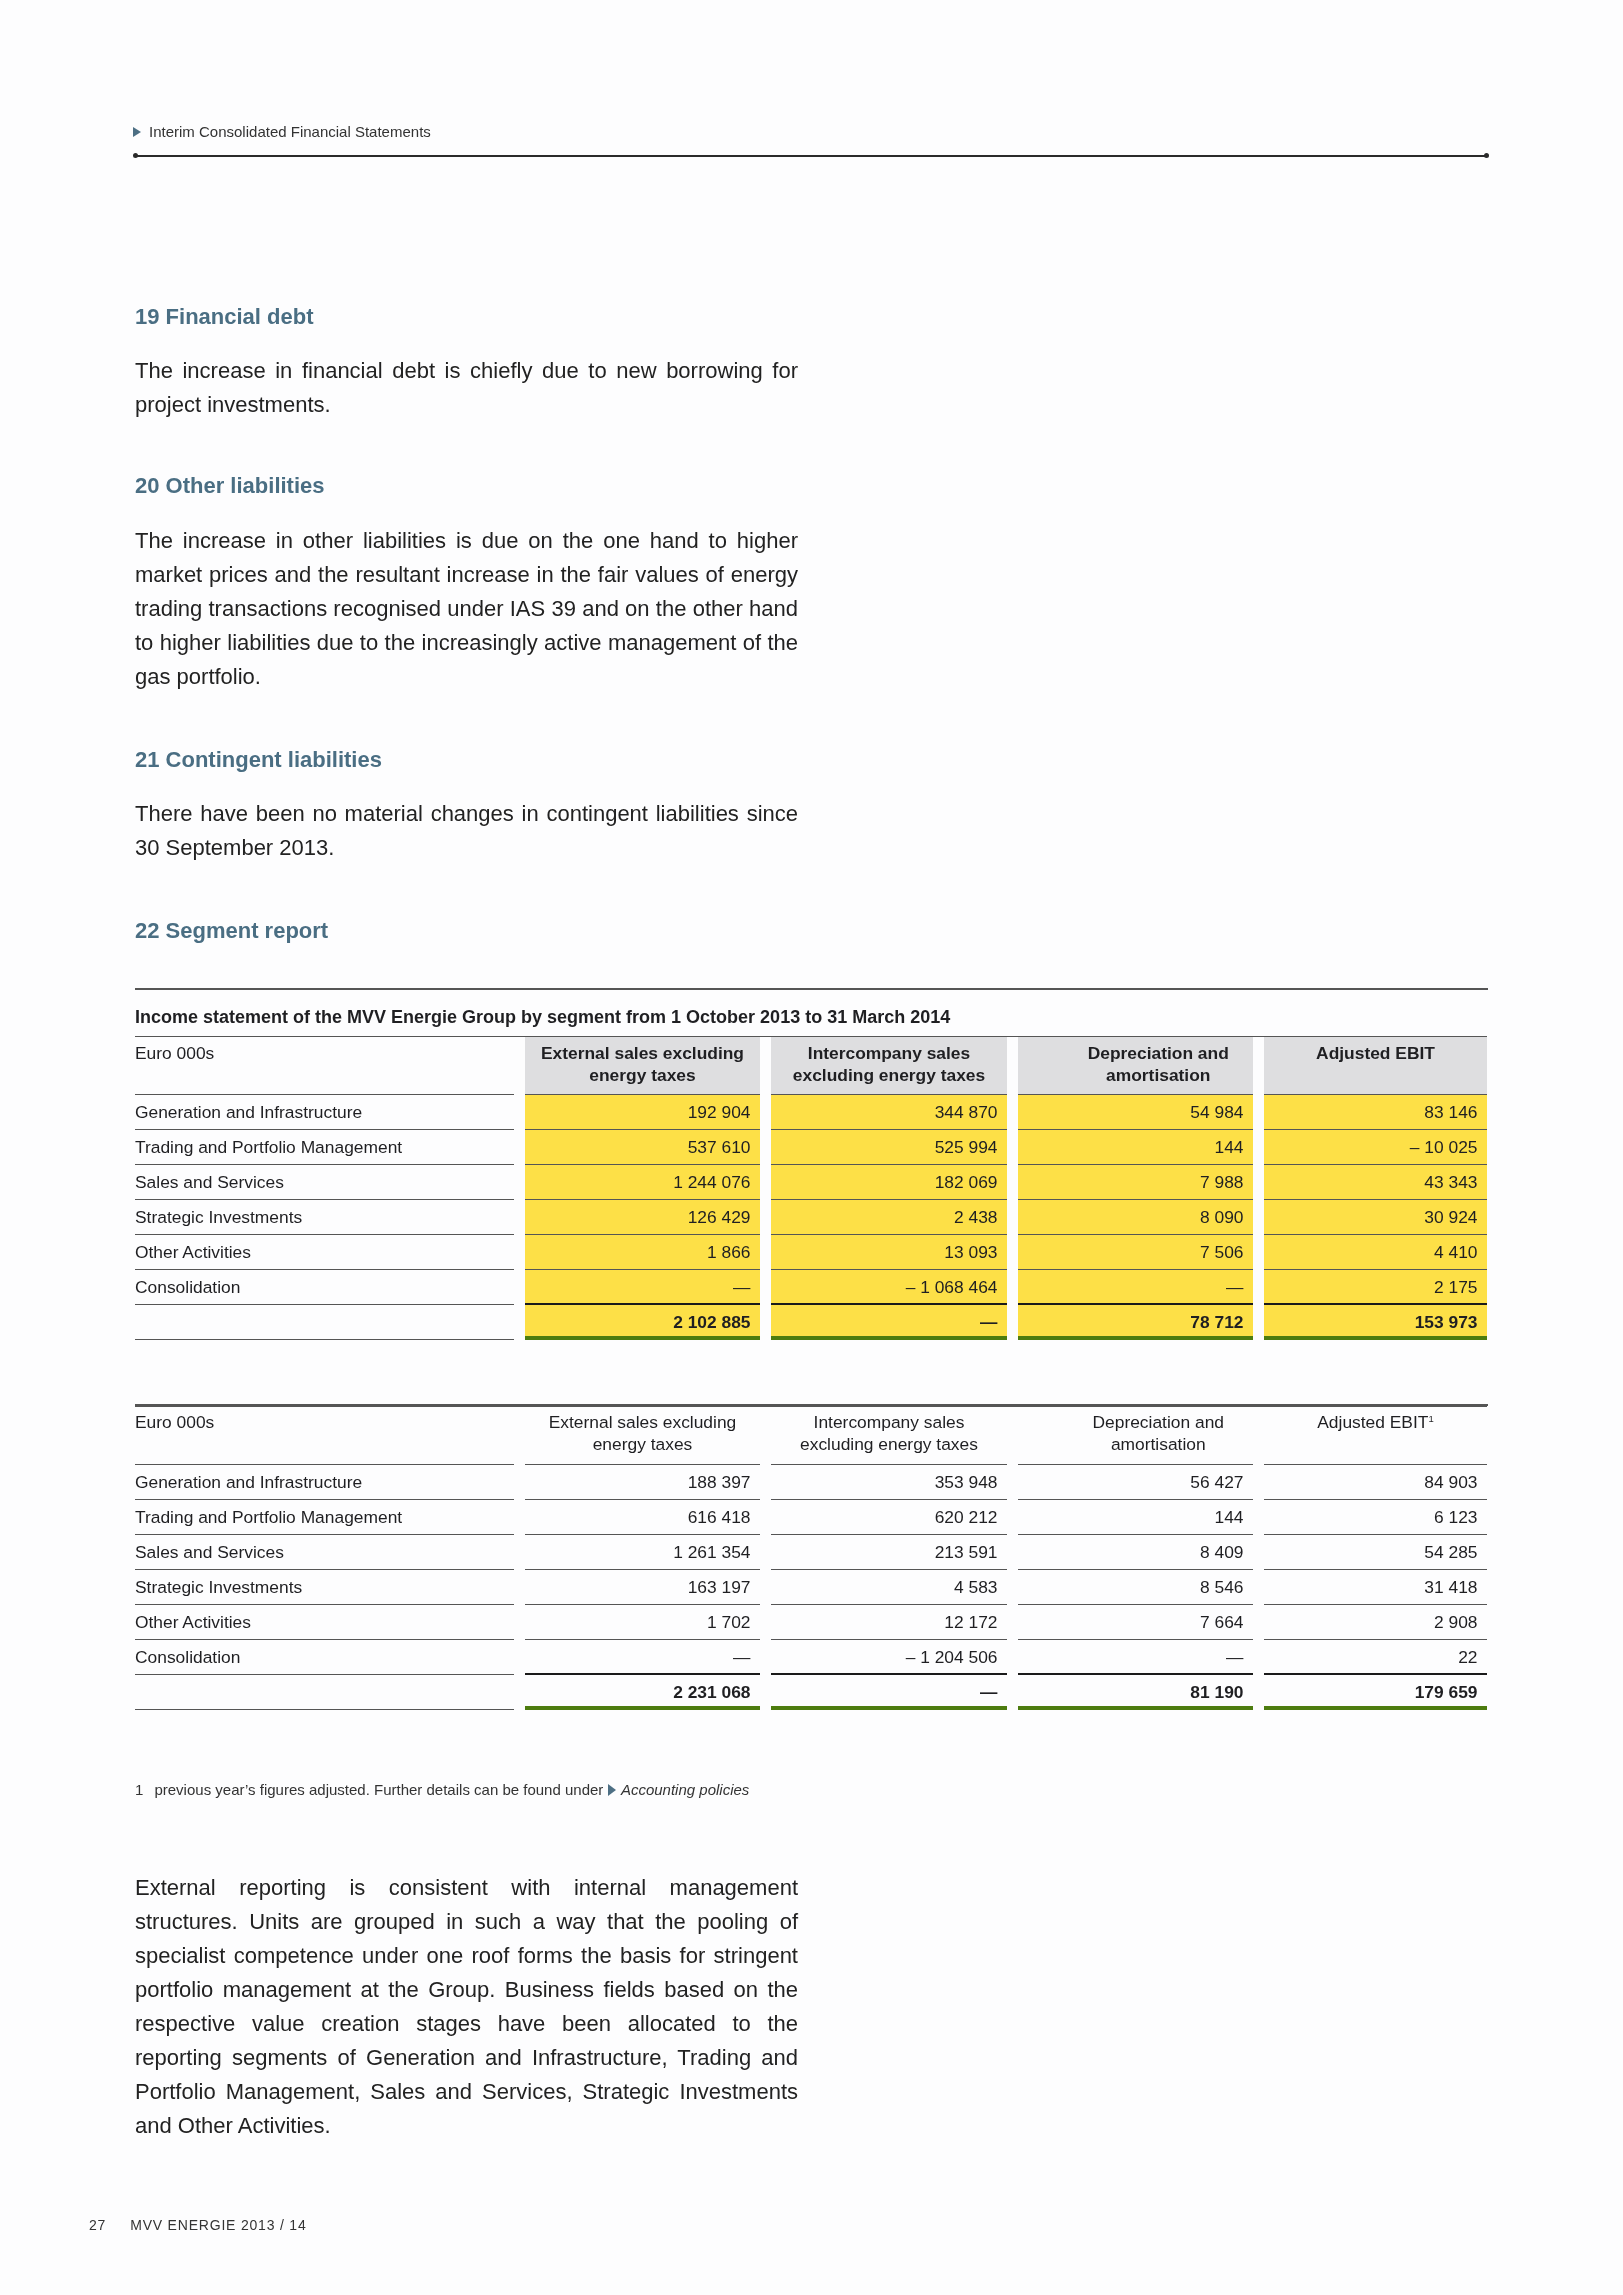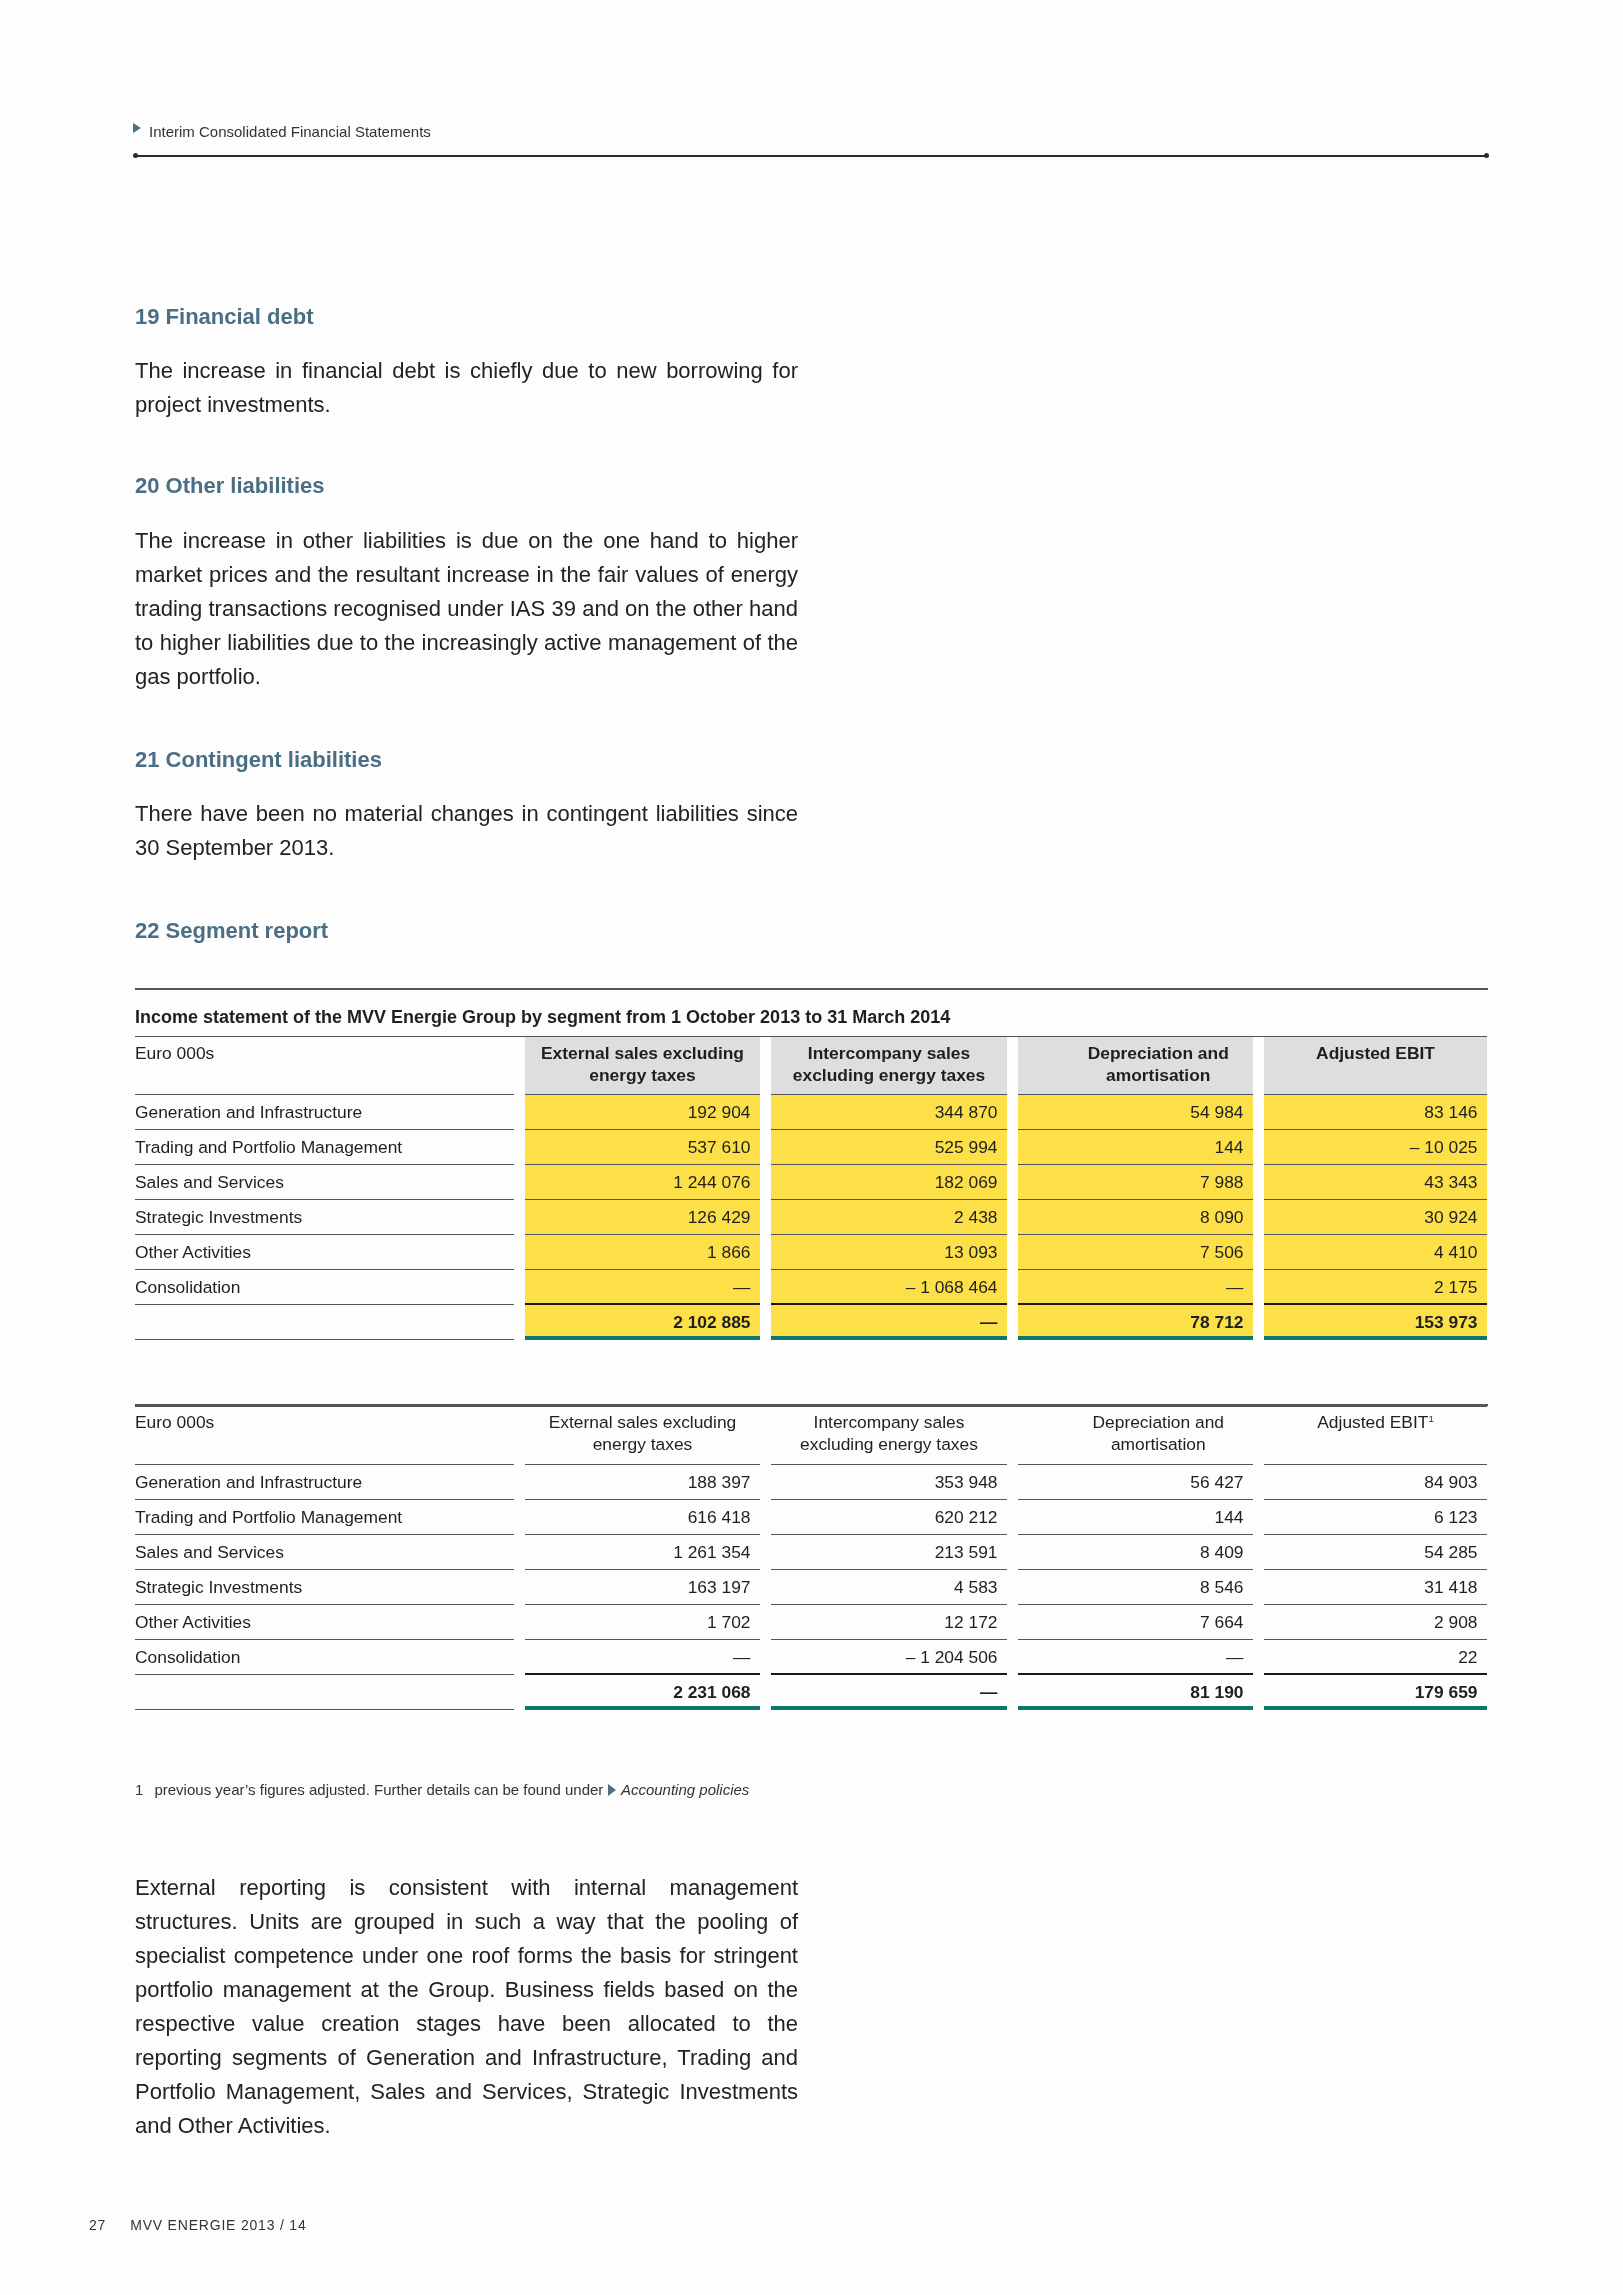--- a/index.html
+++ b/index.html
@@ -6,21 +6,21 @@
   body {
     width: 1623px; height: 2295px; position: relative;
     background: #fdfdfe;
     font-family: "Liberation Sans", "DejaVu Sans", sans-serif;
     color: #1f1f22;
     overflow: hidden;
   }
   .abs { position: absolute; }
 
   
-  .running-head { left: 133px; top: 123px; font-size: 15px; color: #333; display: flex; gap: 8px; }
+  .running-head { left: 133px; top: 123px; font-size: 15px; color: #333; display: flex; align-items: center; gap: 8px; }
   .tri { width: 0; height: 0; border-top: 5.5px solid transparent; border-bottom: 5.5px solid transparent; border-left: 8px solid #4d6f84; display: inline-block; }
   .head-rule { left: 135px; top: 155px; width: 1352px; height: 1.6px; background: #2a2a2a; }
   .head-rule::before, .head-rule::after { content: ""; position: absolute; top: -2.4px; width: 5.5px; height: 5.5px; border-radius: 50%; background: #2a2a2a; }
   .head-rule::before { left: -2.4px; }
   .head-rule::after { right: -2.4px; }
 
   
   .h2 { left: 135px; font-size: 22px; font-weight: bold; color: #4a6e83; }
   .para { left: 135px; width: 663px; font-size: 22px; line-height: 34px; color: #222; text-align: justify; }
 
@@ -32,21 +32,21 @@
   .grid { display: grid; grid-template-columns: 379px 11px 235px 11px 236px 11px 235px 11px 223px; }
   .cell { font-size: 17.4px; text-align: right; padding: 0 9.5px; box-sizing: border-box; height: 35px; line-height: 35px; border-bottom: 1.6px solid #555; white-space: nowrap; }
   .cell.lbl { text-align: left; padding-left: 0; }
   .hdr { height: 59px; line-height: 22px; padding-top: 4.8px; border-top: 1.6px solid #555; text-align: center; }
   .hdr.lbl { border-top: 1.6px solid #555; }
   .gapt { border-top: 1.6px solid #555; }
   .shade .num, .shade .hdr.num { background: #fde047; }
   .shade .hdr.num { background: #dedee0; font-weight: bold; }
   .plain .hdr.num { font-weight: normal; }
   .pre-total { border-bottom: 2.4px solid #1a1a1a; }
-  .total { font-weight: bold; border-bottom: 4px solid #0f766e; }
+  .total { font-weight: bold; border-bottom: 4px solid #4d7c0f; }
   .total.lbl { border-bottom: 1.6px solid #555; }
   sup { font-size: 9.5px; vertical-align: top; line-height: 16px; }
 
   .footnote { left: 135px; top: 1781px; font-size: 15px; color: #333; display: flex; align-items: center; gap: 4.8px; }
   .footnote i { font-style: italic; }
 
   .footer { left: 89px; top: 2217px; font-size: 14px; color: #333; letter-spacing: 0.8px; }
   .footer span + span { margin-left: 24px; }
 </style>
 </head>

